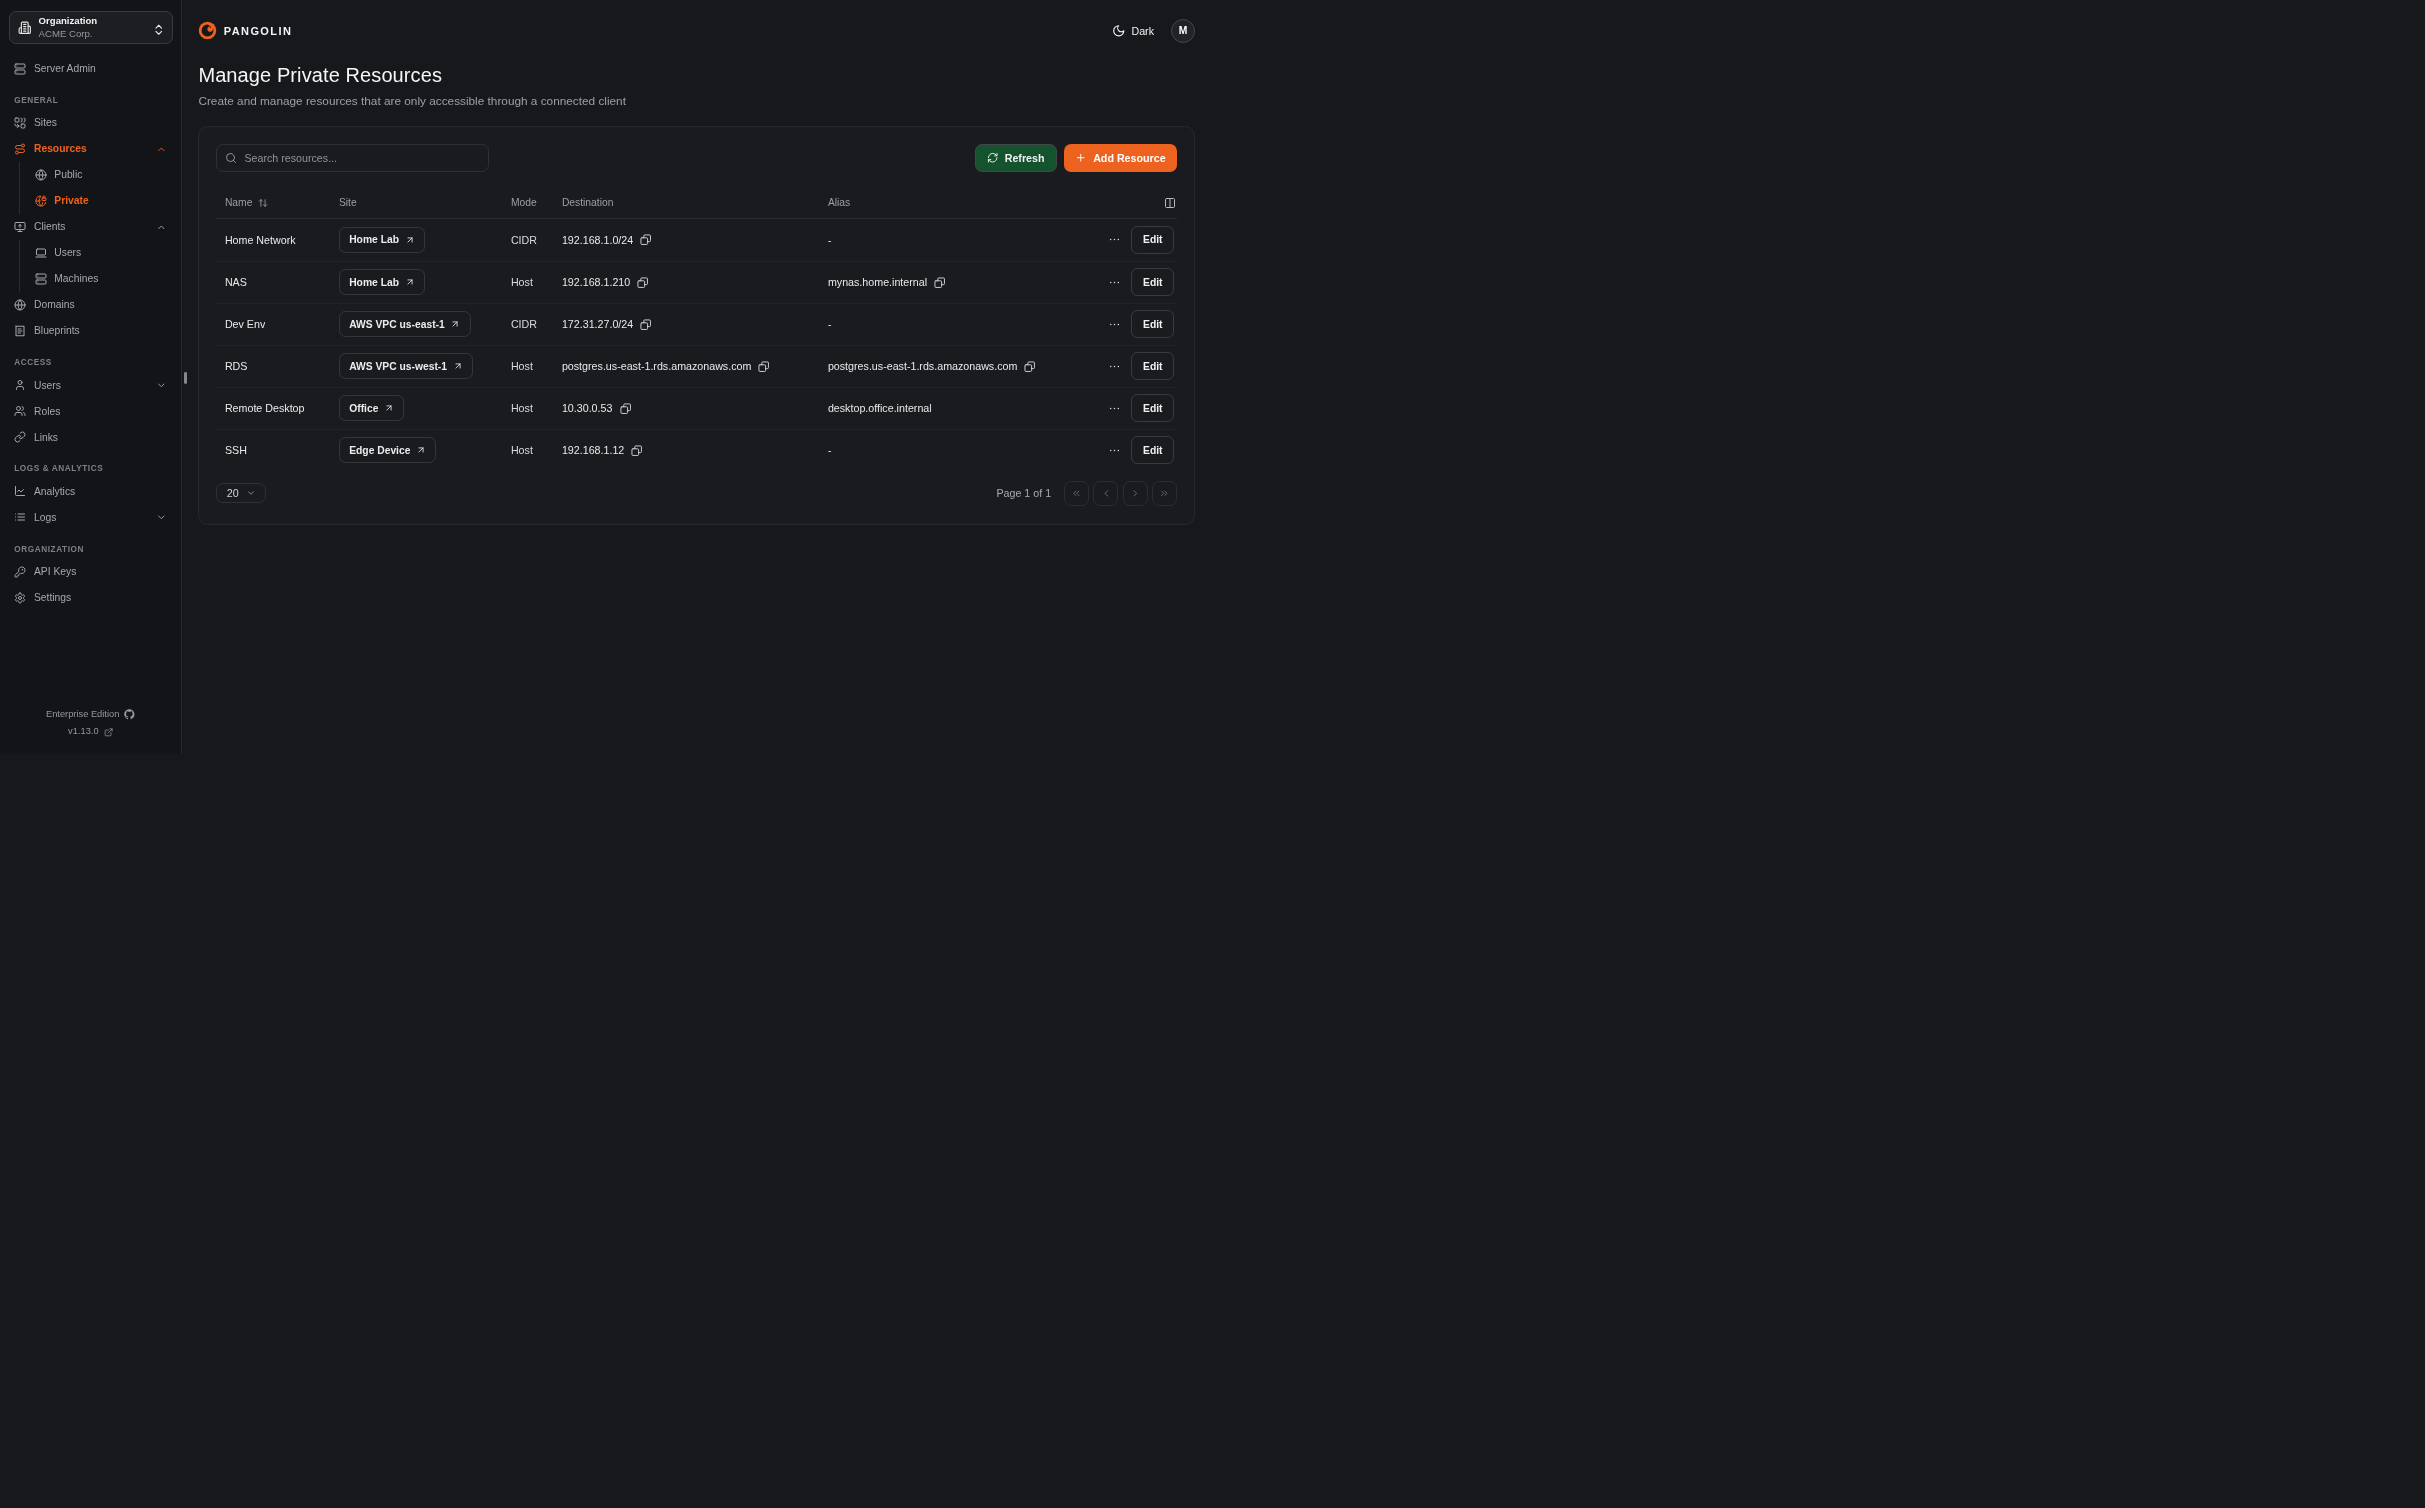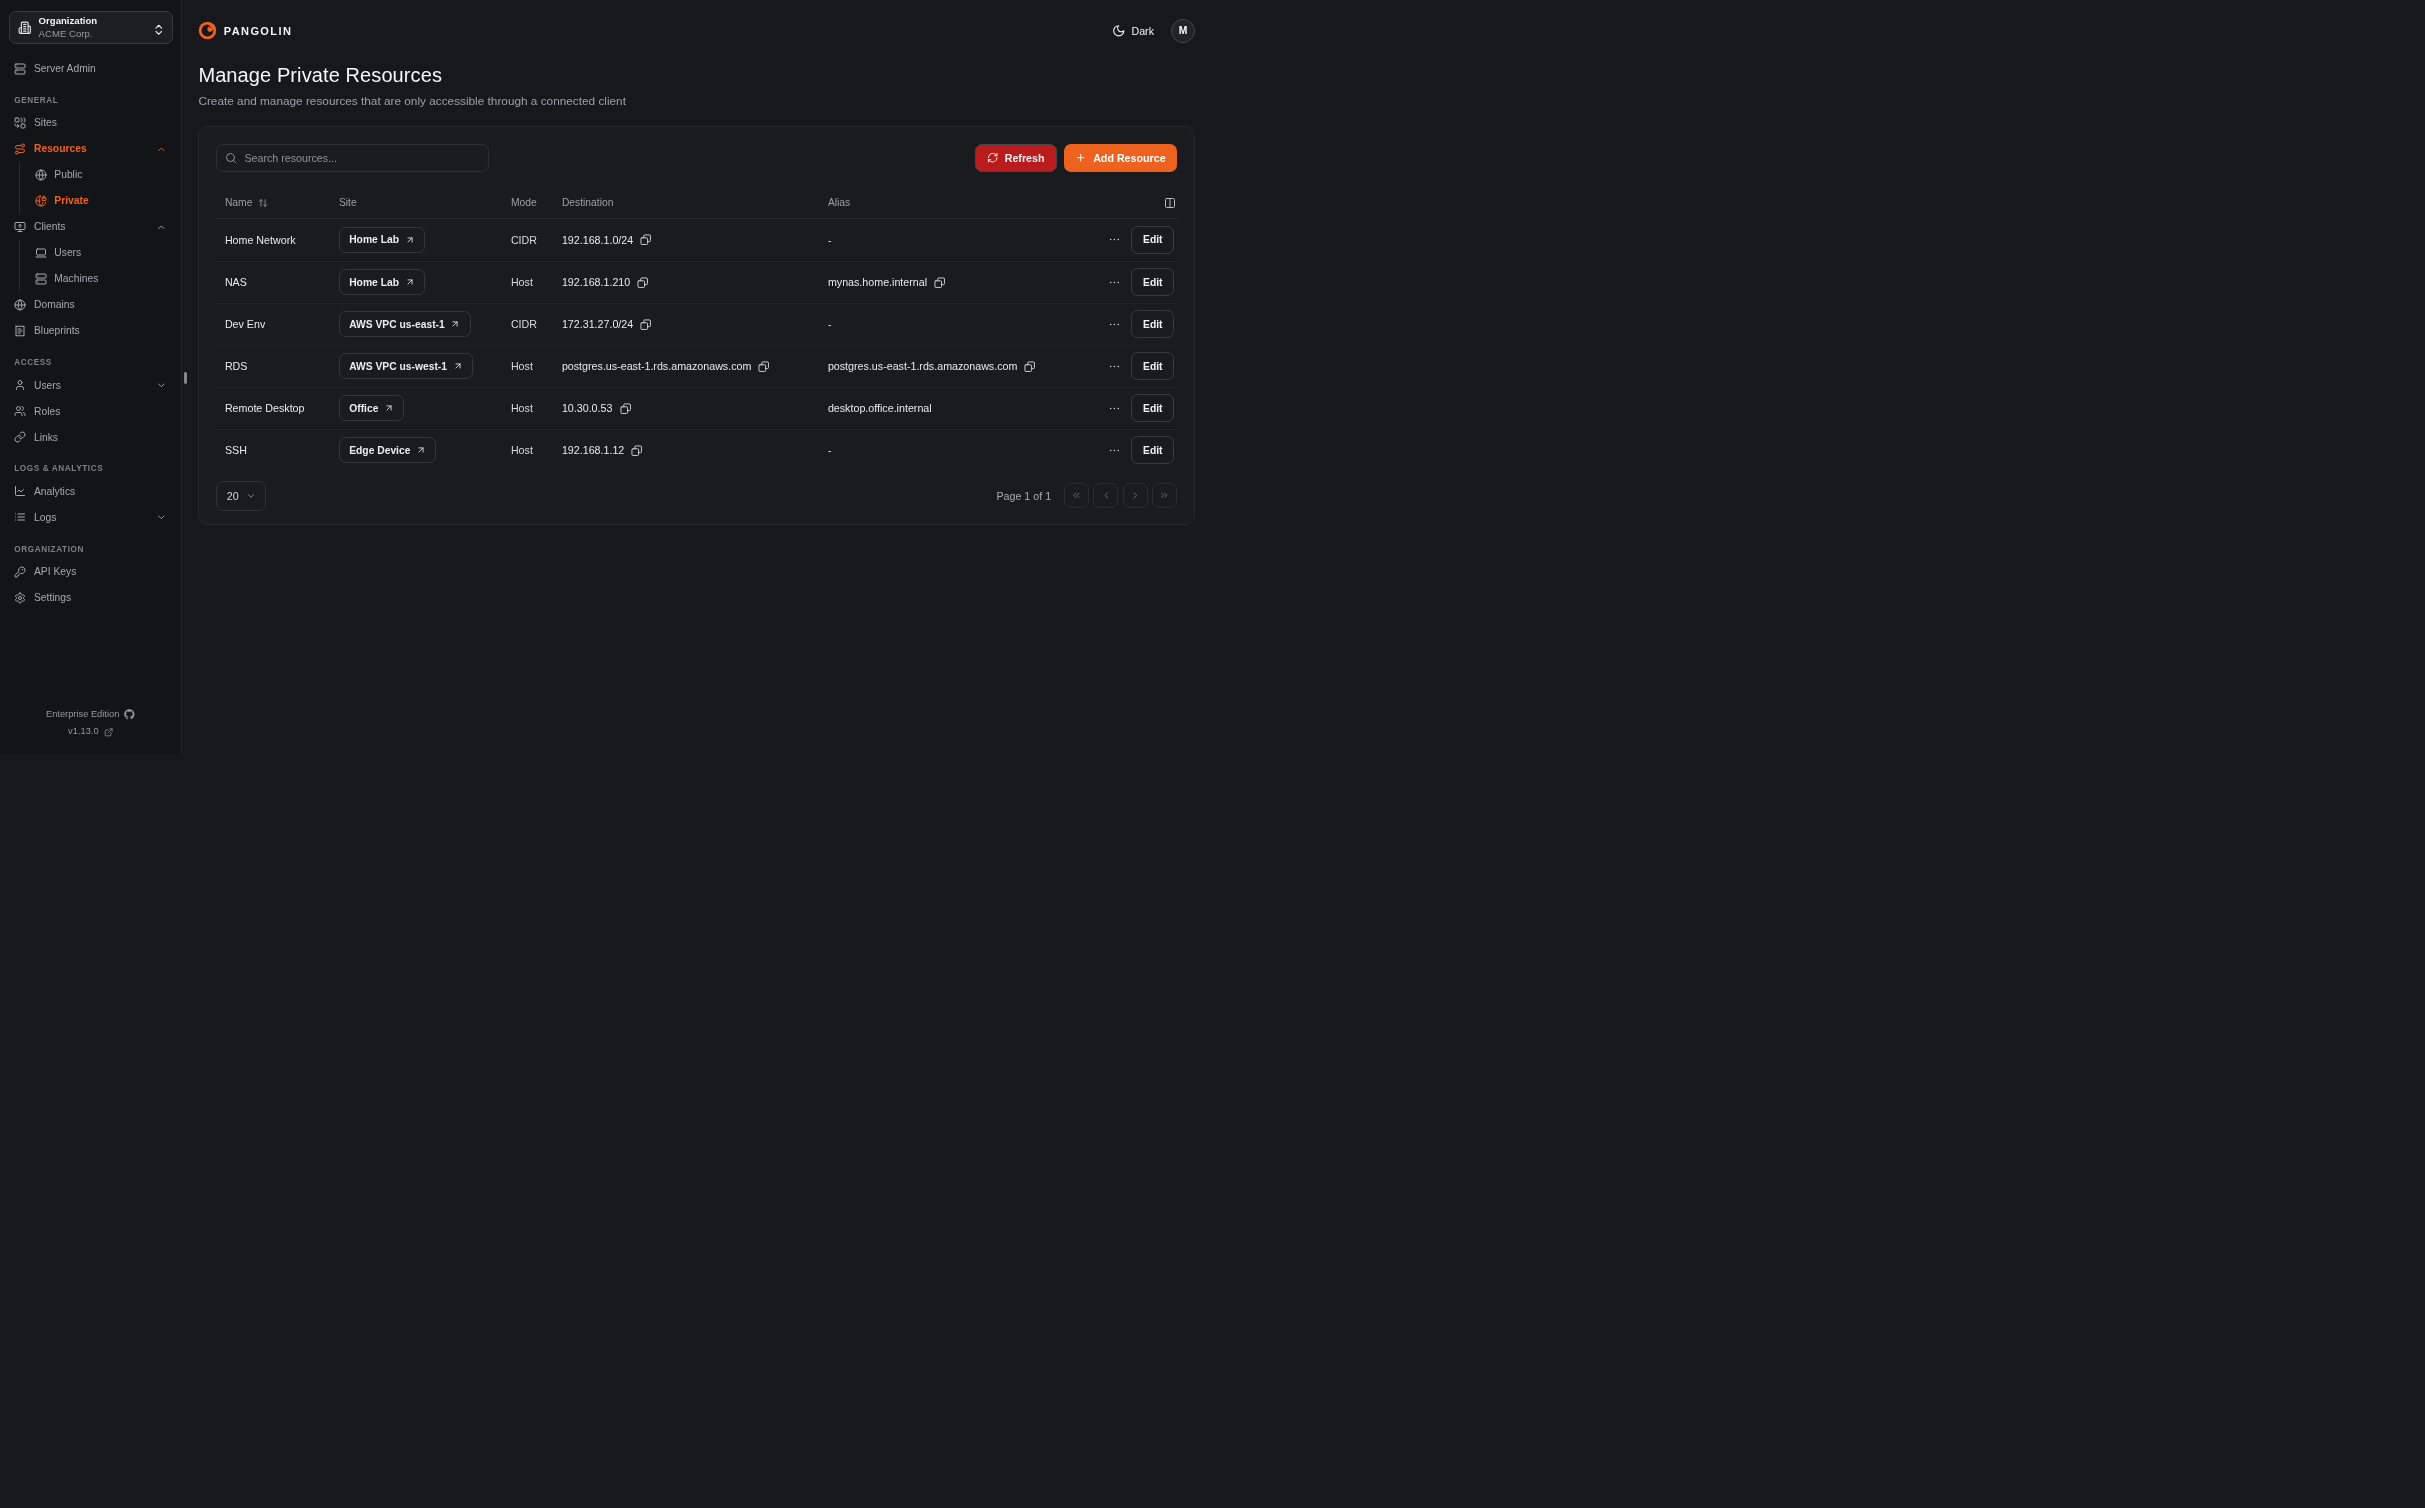--- a/index.html
+++ b/index.html
@@ -58,21 +58,21 @@
   .toolbar{display:flex;align-items:center;justify-content:space-between}
   .search-wrap{position:relative;width:273px}
   .search-input{width:100%;height:28px;background:transparent;border:0.7px solid #2f3036;border-radius:7.1px;
                 color:#e8e9eb;font-size:10.7px;padding:0 8.5px 0 27px;outline:none;font-family:inherit}
   .search-input::placeholder{color:#8f939b}
   .search-ic{position:absolute;left:8.5px;top:50%;transform:translateY(-50%);width:12px;height:12px;color:#8f939b}
   .toolbar-right{display:flex;gap:7.1px}
   .btn{display:inline-flex;align-items:center;gap:6.4px;height:28px;padding:0 11.4px;border-radius:7.1px;
        font-size:10.7px;font-weight:600;cursor:pointer;border:0.7px solid transparent;font-family:inherit}
   .btn .ic{width:11.4px;height:11.4px}
-  .btn-outline{background:#b91c1c;border-color:#45464c;color:#f0f1f3}
+  .btn-outline{background:#14532d;border-color:#45464c;color:#f0f1f3}
   .btn-accent{background:var(--accent);color:#fff;border:none}
 
   .table{margin-top:15.7px}
   .tr{display:grid;grid-template-columns:114px 172px 51px 266px 1fr 107px;align-items:center}
   .thead{height:31px;color:#9b9fa7;font-size:10.3px}
   .th{padding:0 8.5px;display:flex;align-items:center;gap:6px}
   .th .sort-ic{width:10px;height:10px}
   .th-actions{justify-content:flex-end;padding-right:1.4px}
   .cols-btn{display:flex;color:#b6b9c0;cursor:pointer;background:none;border:none;padding:0}
   .cols-btn .ic{width:12px;height:12px}
@@ -88,21 +88,21 @@
   .copy-btn{background:none;border:none;color:#d2d4d8;cursor:pointer;display:flex;padding:0;flex:none}
   .copy-btn .ic{width:11.4px;height:11.4px}
   .td-val{white-space:nowrap;overflow:hidden;text-overflow:ellipsis}
   .td-actions{justify-content:flex-end;gap:10px;padding-right:2.8px}
   .dots-btn{background:none;border:none;color:#e3e4e7;cursor:pointer;display:flex;padding:0}
   .dots-btn .ic{width:13px;height:13px}
   .edit-btn{height:28px;padding:0 10.7px;border:0.7px solid #3a3b41;border-radius:6.4px;background:transparent;
             color:#f0f1f3;font-size:10.3px;font-weight:600;cursor:pointer;font-family:inherit}
 
   .pager{display:flex;align-items:center;justify-content:space-between;margin-top:10px}
-  .pagesize{display:inline-flex;align-items:center;gap:7.1px;height:30px;padding:0 9.3px;border:0.7px solid #303138;
+  .pagesize{display:inline-flex;align-items:center;gap:7.1px;height:20px;padding:0 9.3px;border:0.7px solid #303138;
             border-radius:7.1px;color:#d2d4d8;font-size:10.7px;cursor:pointer;background:transparent;font-family:inherit}
   .pagesize .ic{width:10px;height:10px;color:#9b9fa7}
   .pager-right{display:flex;align-items:center;gap:13px}
   .pager-status{color:#a8acb3;font-size:10.7px}
   .pager-btns{display:flex;gap:4.3px}
   .pg-btn{width:25px;height:25px;border:0.7px solid #2c2d33;border-radius:7.1px;background:transparent;color:#6d7077;
           display:flex;align-items:center;justify-content:center;cursor:pointer}
   .pg-btn .ic{width:10.7px;height:10.7px}
 </style>
 </head>

